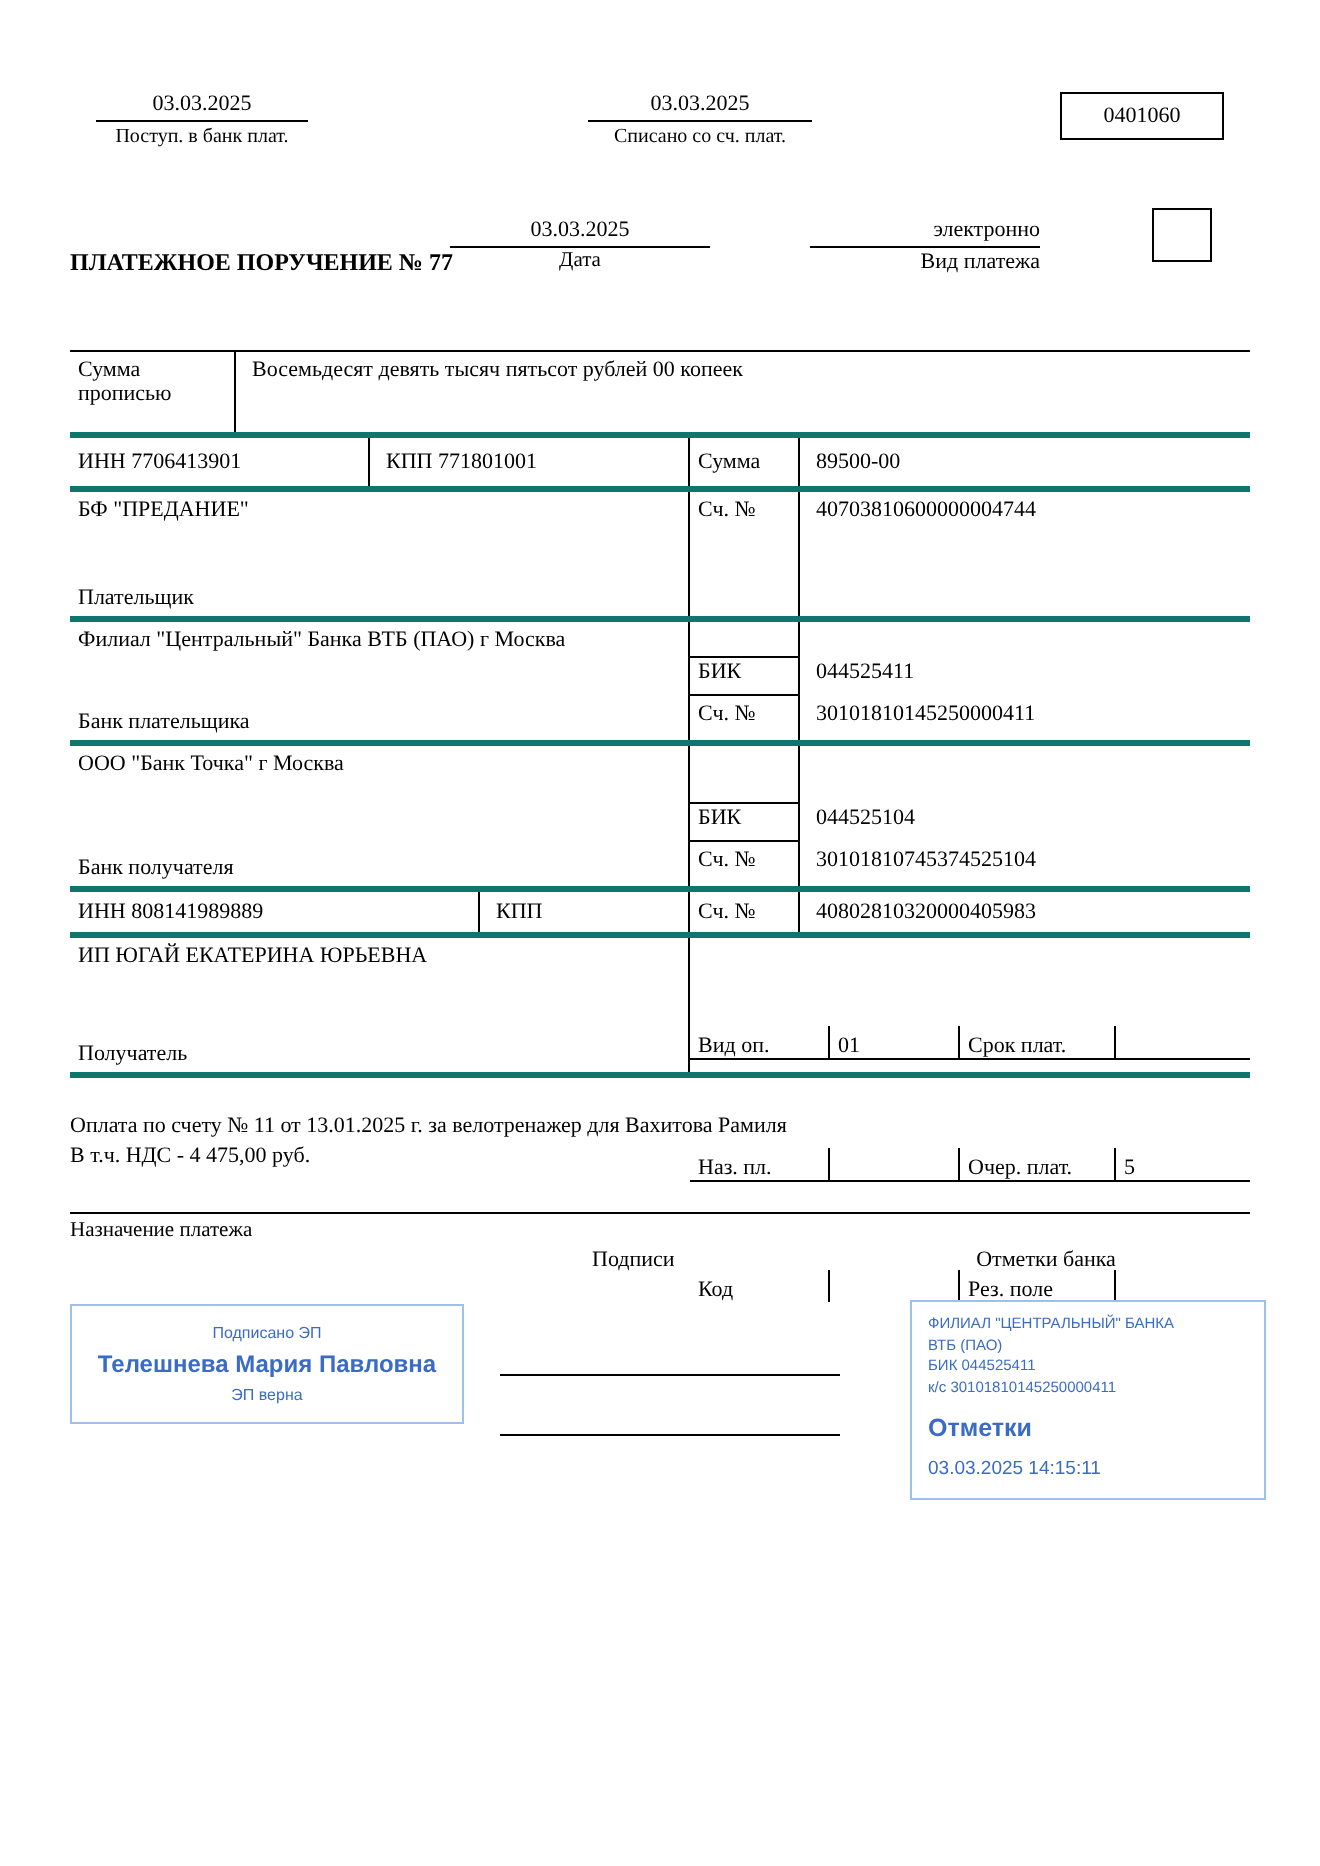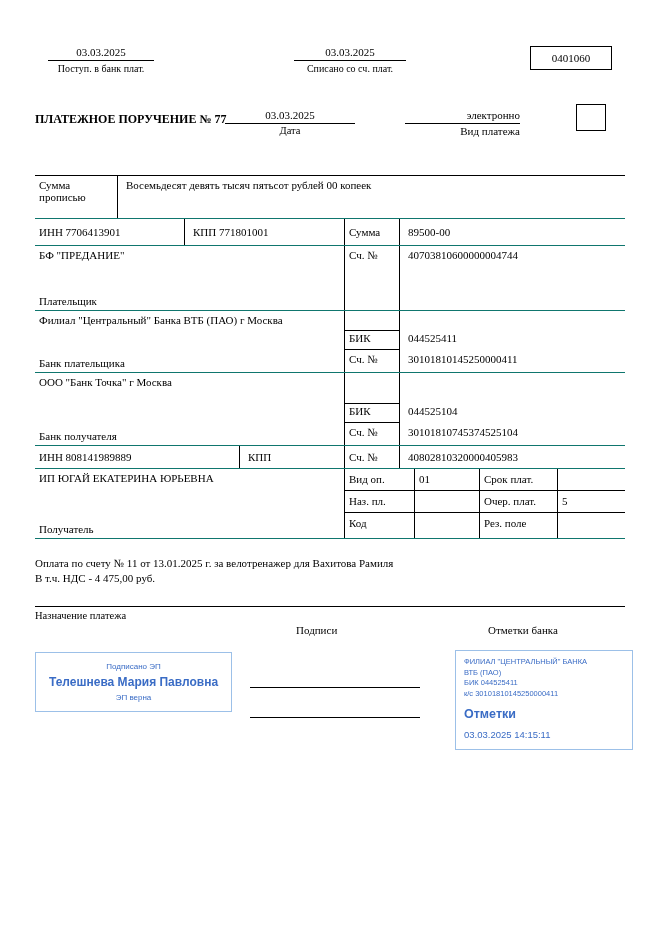--- a/index.html
+++ b/index.html
@@ -14,32 +14,32 @@
 
   
   .date-top { position:absolute; top:46px; text-align:center; }
   .dt1 { left:48px; width:106px; }
   .dt2 { left:294px; width:112px; }
   .date-top .val { border-bottom:1px solid #000; padding-bottom:2px; font-size:11px; }
   .date-top .lbl { font-size:10px; padding-top:2px; white-space:nowrap; }
   .form-code { position:absolute; left:530px; top:46px; width:82px; height:24px;
     border:1px solid #000; text-align:center; line-height:22px; }
 
-  .doc-title { position:absolute; left:35px; top:112px; font-weight:bold; font-size:12px; }
+  .doc-title { position:absolute; left:35px; top:124px; font-weight:bold; font-size:12px; }
   .fld-date { position:absolute; left:225px; top:109px; width:130px; text-align:center; }
   .fld-date .val { border-bottom:1px solid #000; padding-bottom:2px; }
   .fld-date .lbl { font-size:10.5px; padding-top:1px; }
   .fld-kind { position:absolute; left:405px; top:109px; width:115px; }
   .fld-kind .val { border-bottom:1px solid #000; padding-bottom:2px; text-align:right; }
   .fld-kind .lbl { font-size:11px; padding-top:1px; text-align:right; }
   .small-box { position:absolute; left:576px; top:104px; width:30px; height:27px; border:1px solid #000; }
 
   
   .ptable { position:absolute; left:35px; top:175px; width:590px; border-top:1px solid #000; }
-  .trow { display:flex; border-bottom:1px solid #0f766e; }
+  .trow { display:flex; border-bottom:3px solid #0f766e; }
   .rh-aw { height:43px; }
   .rh-inn1 { height:27px; }
   .rh-payer { height:65px; }
   .rh-bank1 { height:62px; }
   .rh-bank2 { height:73px; }
   .rh-inn2 { height:23px; }
   .rh-payee { height:70px; }
 
   .w55 { width:55px; } .w105 { width:105px; } .w150 { width:150px; }
   .w160 { width:160px; } .w205 { width:205px; } .w310 { width:310px; }
@@ -53,21 +53,21 @@
   .bank-right { flex:1; display:flex;justify-content:flex-end; }
   .bank-labels { width:55px; border-right:1px solid #000; display:flex; flex-direction:column; }
   .bank-values { flex:1; display:flex; flex-direction:column; }
   .spacer { flex:1; }
   .bik-box { height:20px; border-top:1px solid #000; border-bottom:1px solid #000; padding:1px 4px; }
   .sch-cell { height:22px; padding:3px 4px; }
   .bik-val { height:20px; padding:2px 8px; }
   .sch-val { height:22px; padding:3px 8px; }
 
   .ops { flex:1; display:flex; flex-direction:column; }
-  .ops-row { display:flex; }
+  .ops-row { display:flex;margin-top:44px; }
   .ops-r1 { height:22px; } .ops-r2 { height:22px; } .ops-r3 { flex:1; }
   .oc1 { width:70px; } .oc2 { width:65px; } .oc3 { width:78px; } .oc4 { flex:1; }
   .opad { padding:4px 4px 0 4px; }
 
   
   .purpose-text { position:absolute; left:35px; top:556px; width:590px; line-height:1.32; }
   .purpose-rule { position:absolute; left:35px; top:606px; width:590px; border-bottom:1px solid #000; height:0; }
   .purpose-label { position:absolute; left:35px; top:610px; font-size:10.5px; }
 
   

